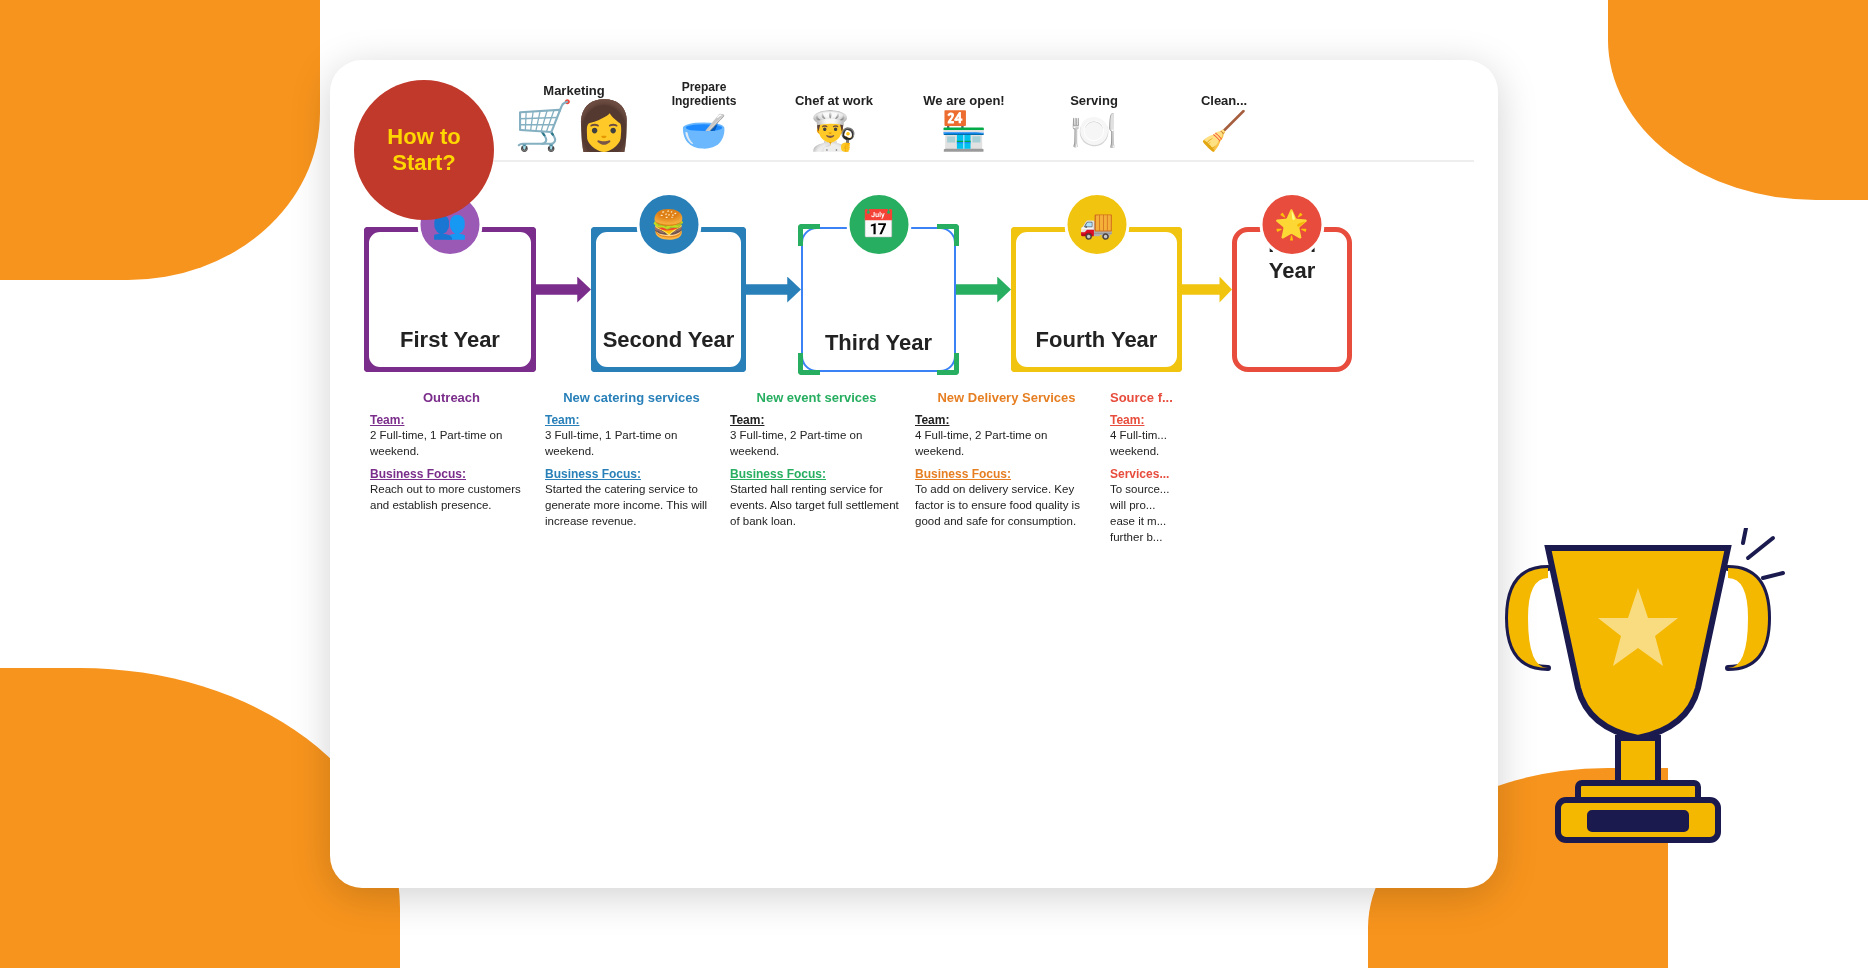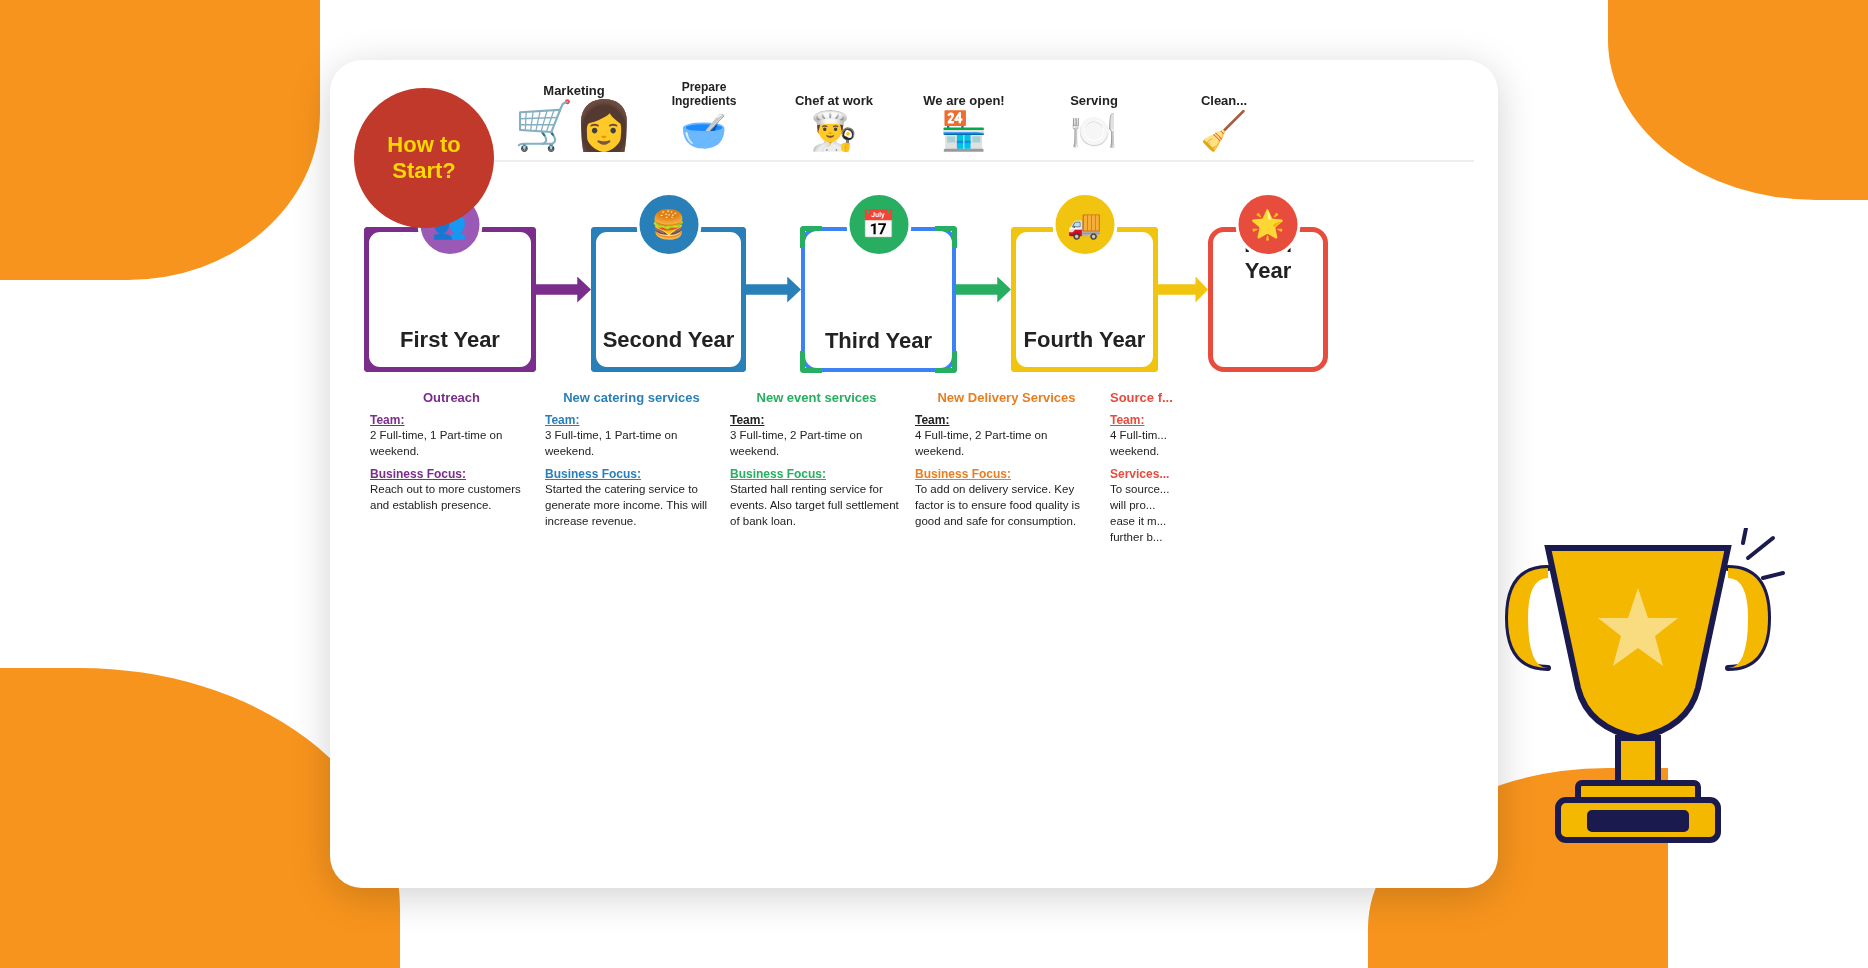--- a/index.html
+++ b/index.html
@@ -137,21 +137,21 @@
 
     <rect x="100" y="283" width="100" height="20" rx="4" fill="#1a1a4e" stroke="#1a1a4e" stroke-width="2"></rect>
 
     <polygon points="150,60 160,90 190,90 167,108 175,138 150,120 125,138 133,108 110,90 140,90" fill="#fff" opacity="0.5"></polygon>
   </svg>
 </div>
 
 <div class="tablet">
 
   <div style="position:relative;">
-    <div style="position:absolute; top:8px; left:0; width:140px; height:140px; background:#c0392b; border-radius:50%; display:flex; align-items:center; justify-content:center; z-index:6;">
+    <div style="position:absolute; top:0; left:0; width:140px; height:140px; background:#c0392b; border-radius:50%; display:flex; align-items:center; justify-content:center; z-index:6;">
       <span style="color:#FFD700; font-size:22px; font-weight:bold; text-align:center; line-height:1.2;">How to Start?</span>
     </div>
 
     <div style="display:flex; align-items:flex-end; gap:0; padding-left:155px; margin-bottom:10px;">
       <div class="icon-item">
         <div class="icon-label">Marketing</div>
         <div class="icon-emoji">🛒👩</div>
       </div>
       <div class="icon-item">
         <div class="icon-label" style="font-size:12px;">Prepare<br>Ingredients</div>
@@ -204,36 +204,36 @@
           <div style="font-size:22px; font-weight:bold; color:#222; text-align:right; line-height:1.2;margin-top:18px;">Second Year</div>
         </div>
       </div>
 
       <div style="display:flex; align-items:center; justify-content:center; width:55px; margin-top:15px;">
         <div style="width:55px; height:26px; background:#2980b9; clip-path:polygon(0 30%, 75% 30%, 75% 0%, 100% 50%, 75% 100%, 75% 70%, 0 70%);"></div>
       </div>
 
       <div style="display:flex; flex-direction:column; align-items:center; position:relative; margin-top:35px;">
         <div style="position:absolute; top:-35px; left:50%; transform:translateX(-50%); width:65px; height:65px; border-radius:50%; background:#27ae60; display:flex; align-items:center; justify-content:center; font-size:28px; border:3px solid #fff; z-index:2;">📅</div>
-        <div style="width:155px; height:145px; border-radius:16px; border:4px solid #3b82f6; display:flex; align-items:flex-end; justify-content:center; padding-bottom:14px; position:relative; background:#fff;">
+        <div style="width:155px; height:145px; border-radius:16px; border:2px solid #3b82f6; display:flex; align-items:flex-end; justify-content:center; padding-bottom:14px; position:relative; background:#fff;">
           <div class="bracket-tl bracket-green"></div>
           <div class="bracket-tr bracket-green"></div>
           <div class="bracket-bl bracket-green"></div>
           <div class="bracket-br bracket-green"></div>
           <div style="font-size:22px; font-weight:bold; color:#222; text-align:center; line-height:1.2;">Third Year</div>
         </div>
       </div>
 
       <div style="display:flex; align-items:center; justify-content:center; width:55px; margin-top:15px;">
         <div style="width:55px; height:26px; background:#27ae60; clip-path:polygon(0 30%, 75% 30%, 75% 0%, 100% 50%, 75% 100%, 75% 70%, 0 70%);"></div>
       </div>
 
       <div style="display:flex; flex-direction:column; align-items:center; position:relative; margin-top:35px;">
         <div style="position:absolute; top:-35px; left:50%; transform:translateX(-50%); width:65px; height:65px; border-radius:50%; background:#f1c40f; display:flex; align-items:center; justify-content:center; font-size:28px; border:3px solid #fff; z-index:2;">🚚</div>
-        <div style="width:147px; height:145px; border-radius:16px; border:5px solid #f1c40f; display:flex; align-items:flex-end; justify-content:center; padding-bottom:14px; position:relative; background:#fff;">
+        <div style="width:171px; height:145px; border-radius:16px; border:5px solid #f1c40f; display:flex; align-items:flex-end; justify-content:center; padding-bottom:14px; position:relative; background:#fff;">
           <div class="bracket-tl bracket-yellow"></div>
           <div class="bracket-tr bracket-yellow"></div>
           <div class="bracket-bl bracket-yellow"></div>
           <div class="bracket-br bracket-yellow"></div>
           <div style="font-size:22px; font-weight:bold; color:#222; text-align:center; line-height:1.2;">Fourth Year</div>
         </div>
       </div>
 
       <div style="display:flex; align-items:center; justify-content:center; width:50px; margin-top:15px;">
         <div style="width:50px; height:26px; background:#f1c40f; clip-path:polygon(0 30%, 75% 30%, 75% 0%, 100% 50%, 75% 100%, 75% 70%, 0 70%);"></div>

